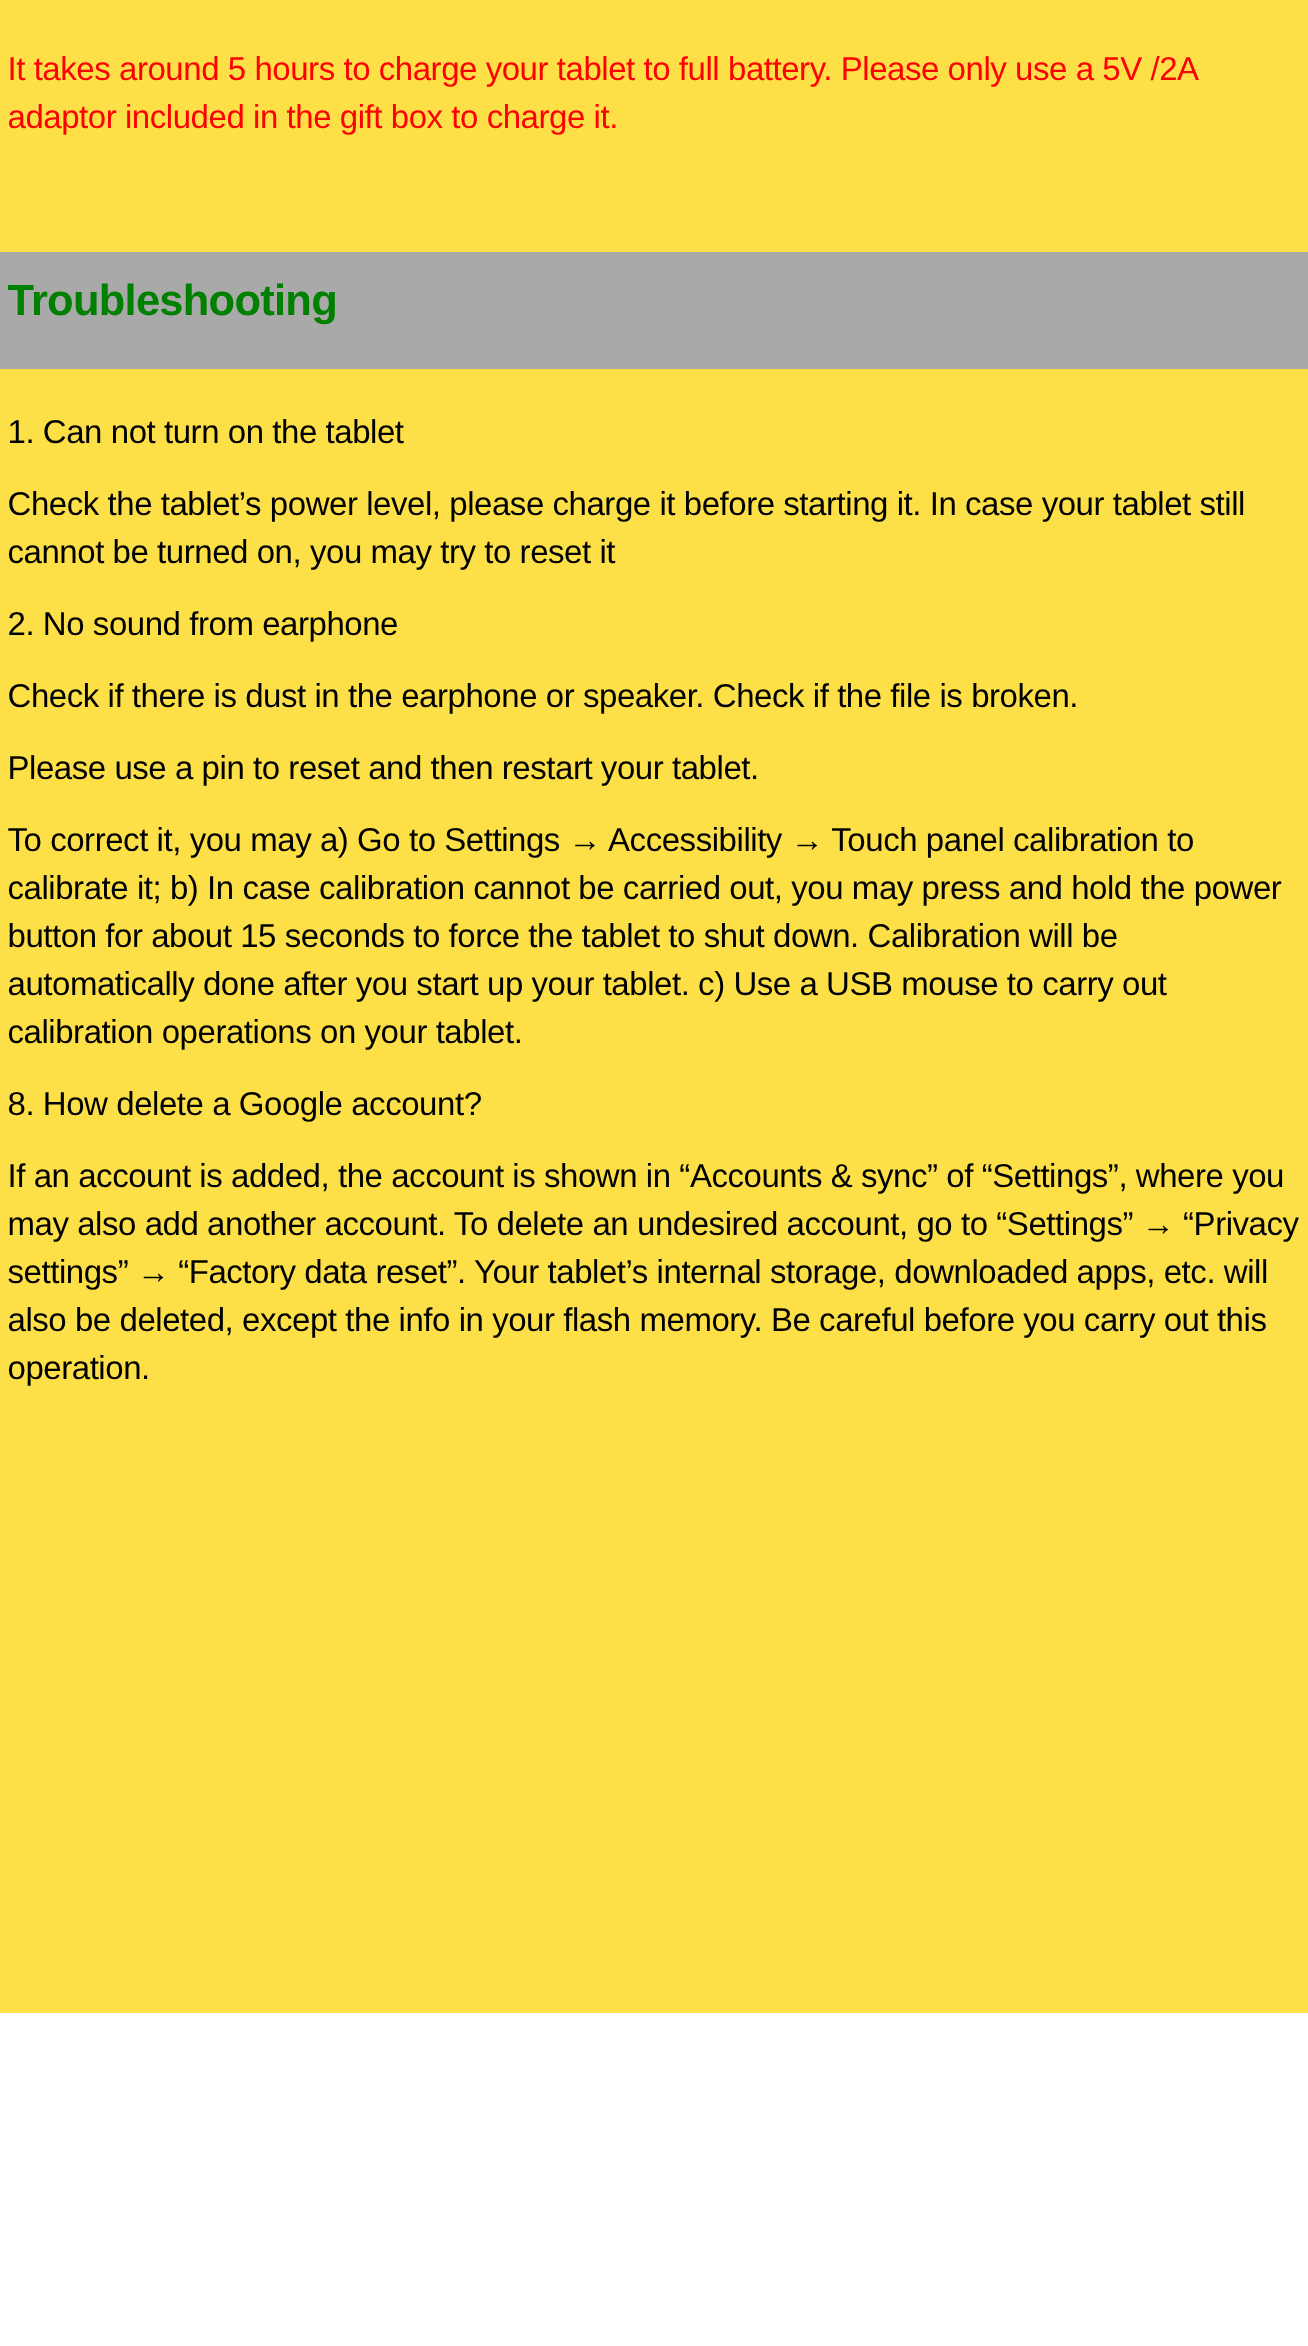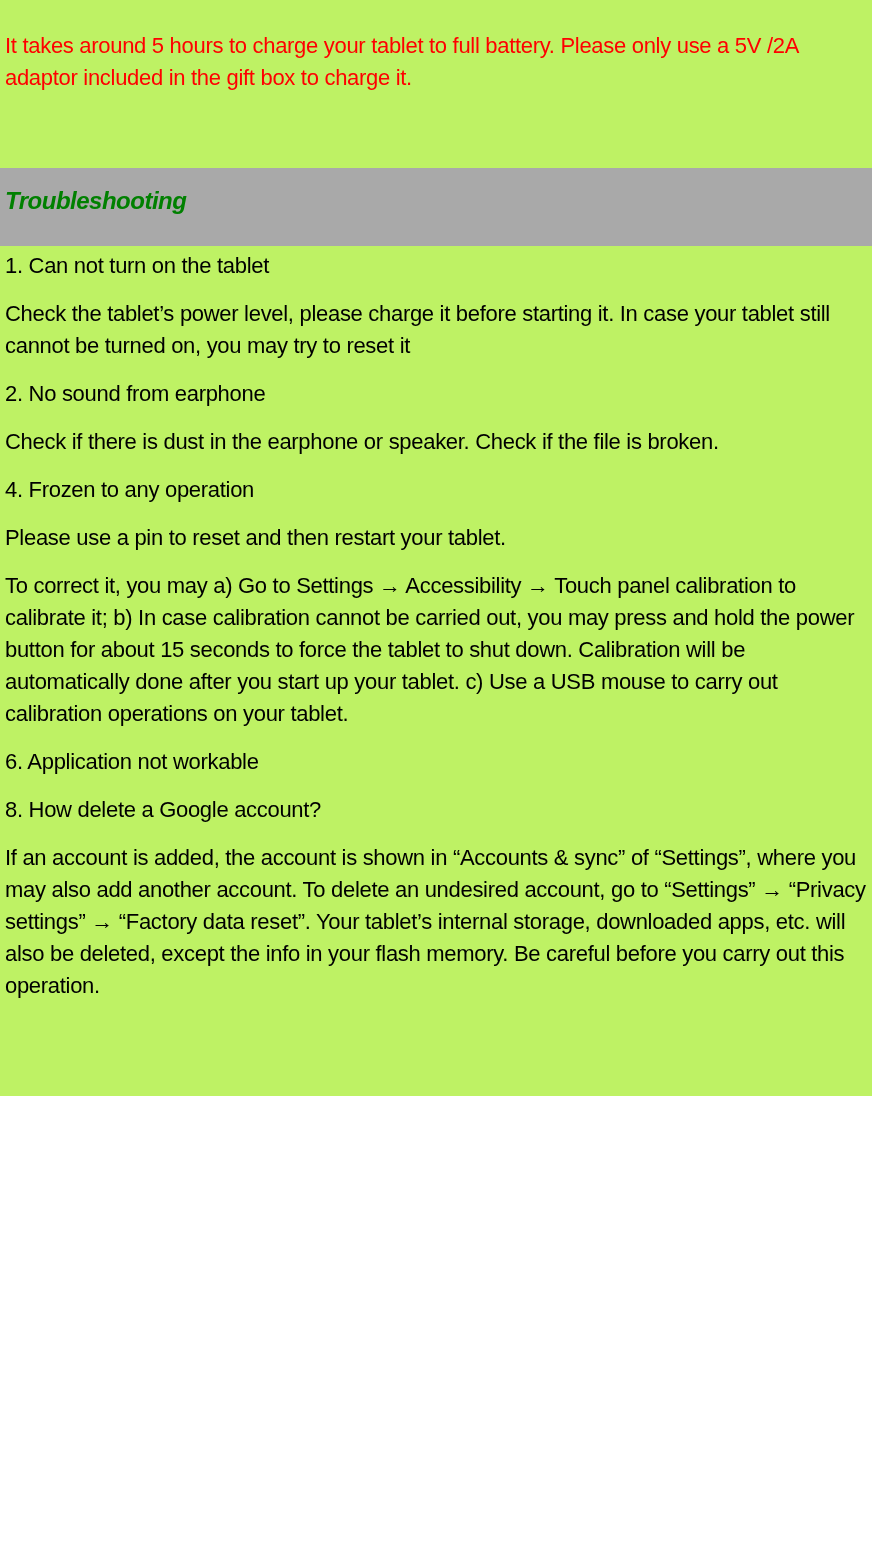--- a/index.html
+++ b/index.html
@@ -3,50 +3,50 @@
 <meta charset="utf-8">
 <style>
   html, body {
     margin: 0;
     padding: 0;
     background: #ffffff;
   }
   .page {
     position: relative;
     width: 872px;
-    height: 1096px;
-    background: #bef264;
+    height: 1342px;
+    background: #fde047;
     overflow: hidden;
     font-family: "Liberation Sans", sans-serif;
     color: #000000;
   }
   .notice {
     margin: 0;
     padding: 30px 4px 0 5px;
     font-size: 22px;
     line-height: 32px;
     letter-spacing: -0.3px;
     color: #ff0000;
   }
   .section-header {
     margin-top: 74px;
     background: #a9a9a9;
     padding: 14px 5px 26px 5px;
   }
   .section-title {
     margin: 0;
-    font-size: 24px;
+    font-size: 29px;
     line-height: 38px;
     font-weight: bold;
-    font-style: italic;
     letter-spacing: -0.5px;
     color: #008000;
   }
   .doc-body {
     padding: 4px 4px 0 5px;
+    margin-top: 22px;
   }
   .doc-body p {
     margin: 0 0 16px 0;
     font-size: 22px;
     line-height: 32px;
     letter-spacing: -0.3px;
     color: #000000;
   }
   .page-number {
     position: absolute;
@@ -70,22 +70,20 @@
 
   <div class="section-header">
     <h1 class="section-title">Troubleshooting</h1>
   </div>
 
   <div class="doc-body">
     <p>1. Can not turn on the tablet</p>
     <p>Check the tablet’s power level, please charge it before starting it. In case your tablet still cannot be turned on, you may try to reset it</p>
     <p>2. No sound from earphone</p>
     <p>Check if there is dust in the earphone or speaker. Check if the file is broken.</p>
-    <p>4. Frozen to any operation</p>
     <p>Please use a pin to reset and then restart your tablet.</p>
     <p>To correct it, you may a) Go to Settings → Accessibility → Touch panel calibration to calibrate it; b) In case calibration cannot be carried out, you may press and hold the power button for about 15 seconds to force the tablet to shut down. Calibration will be automatically done after you start up your tablet. c) Use a USB mouse to carry out calibration operations on your tablet.</p>
-    <p>6. Application not workable</p>
     <p>8. How delete a Google account?</p>
     <p>If an account is added, the account is shown in “Accounts &amp; sync” of “Settings”, where you may also add another account. To delete an undesired account, go to “Settings” → “Privacy settings” → “Factory data reset”. Your tablet’s internal storage, downloaded apps, etc. will also be deleted, except the info in your flash memory. Be careful before you carry out this operation.</p>
   </div>
 
 
 </div>
 
 </body></html>

